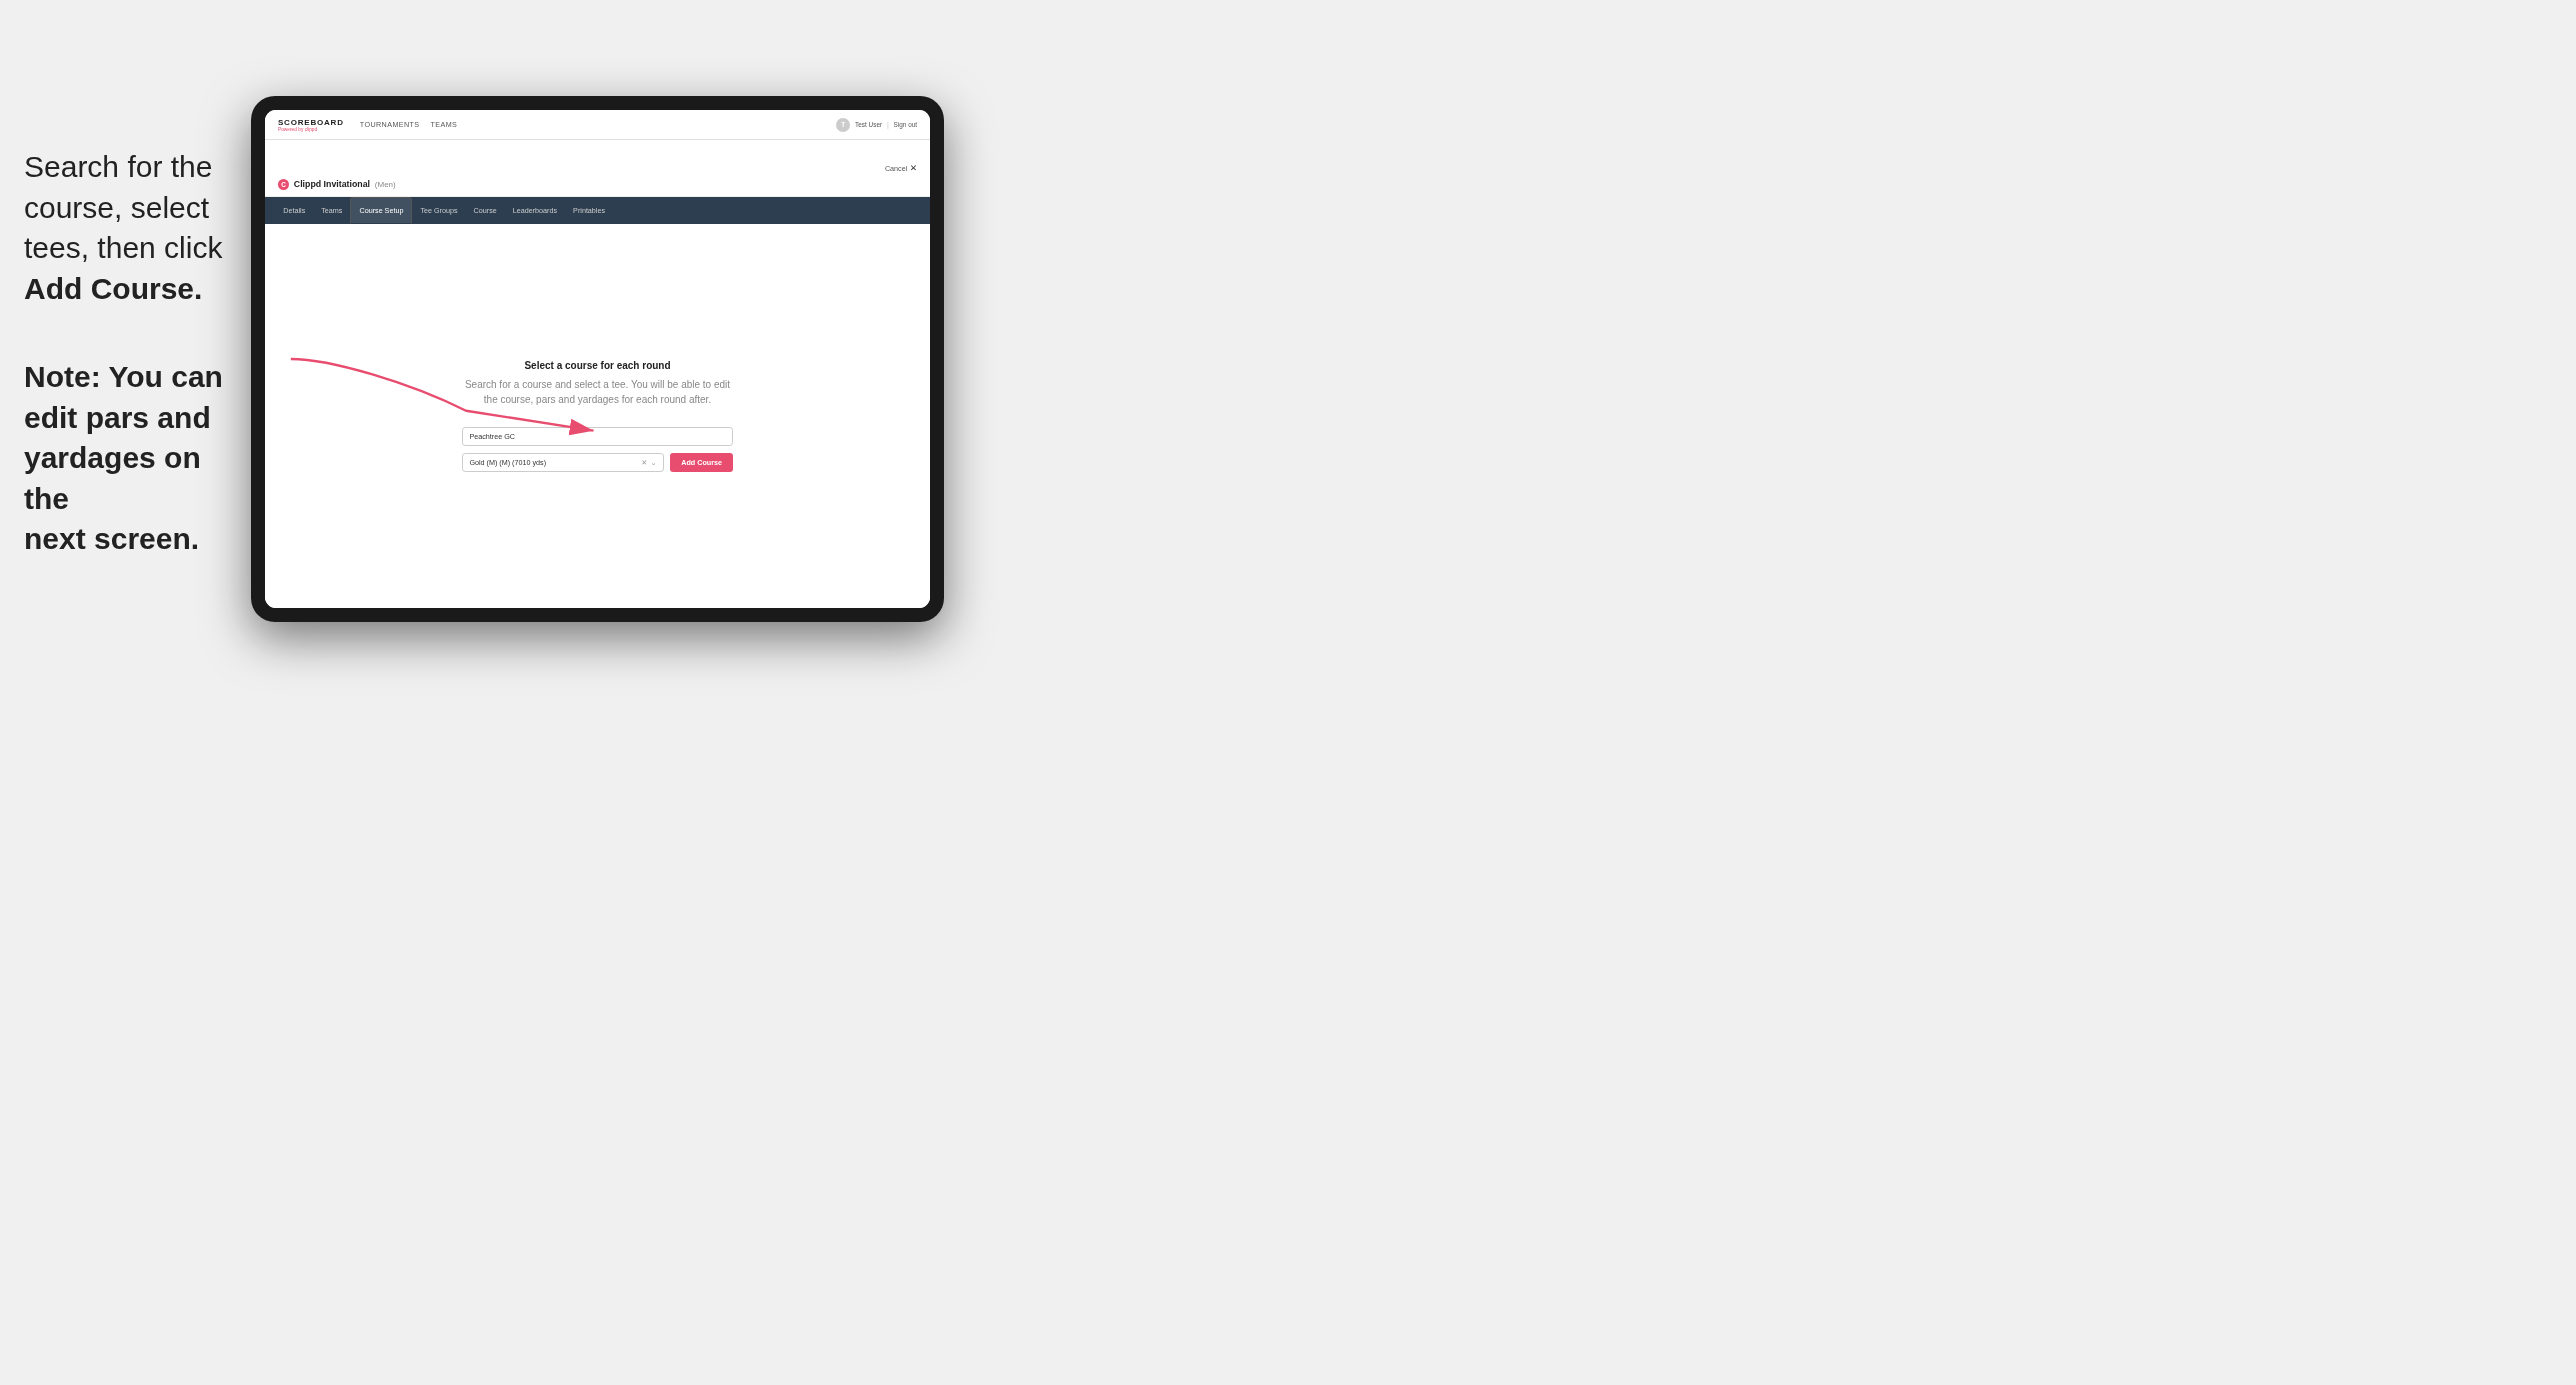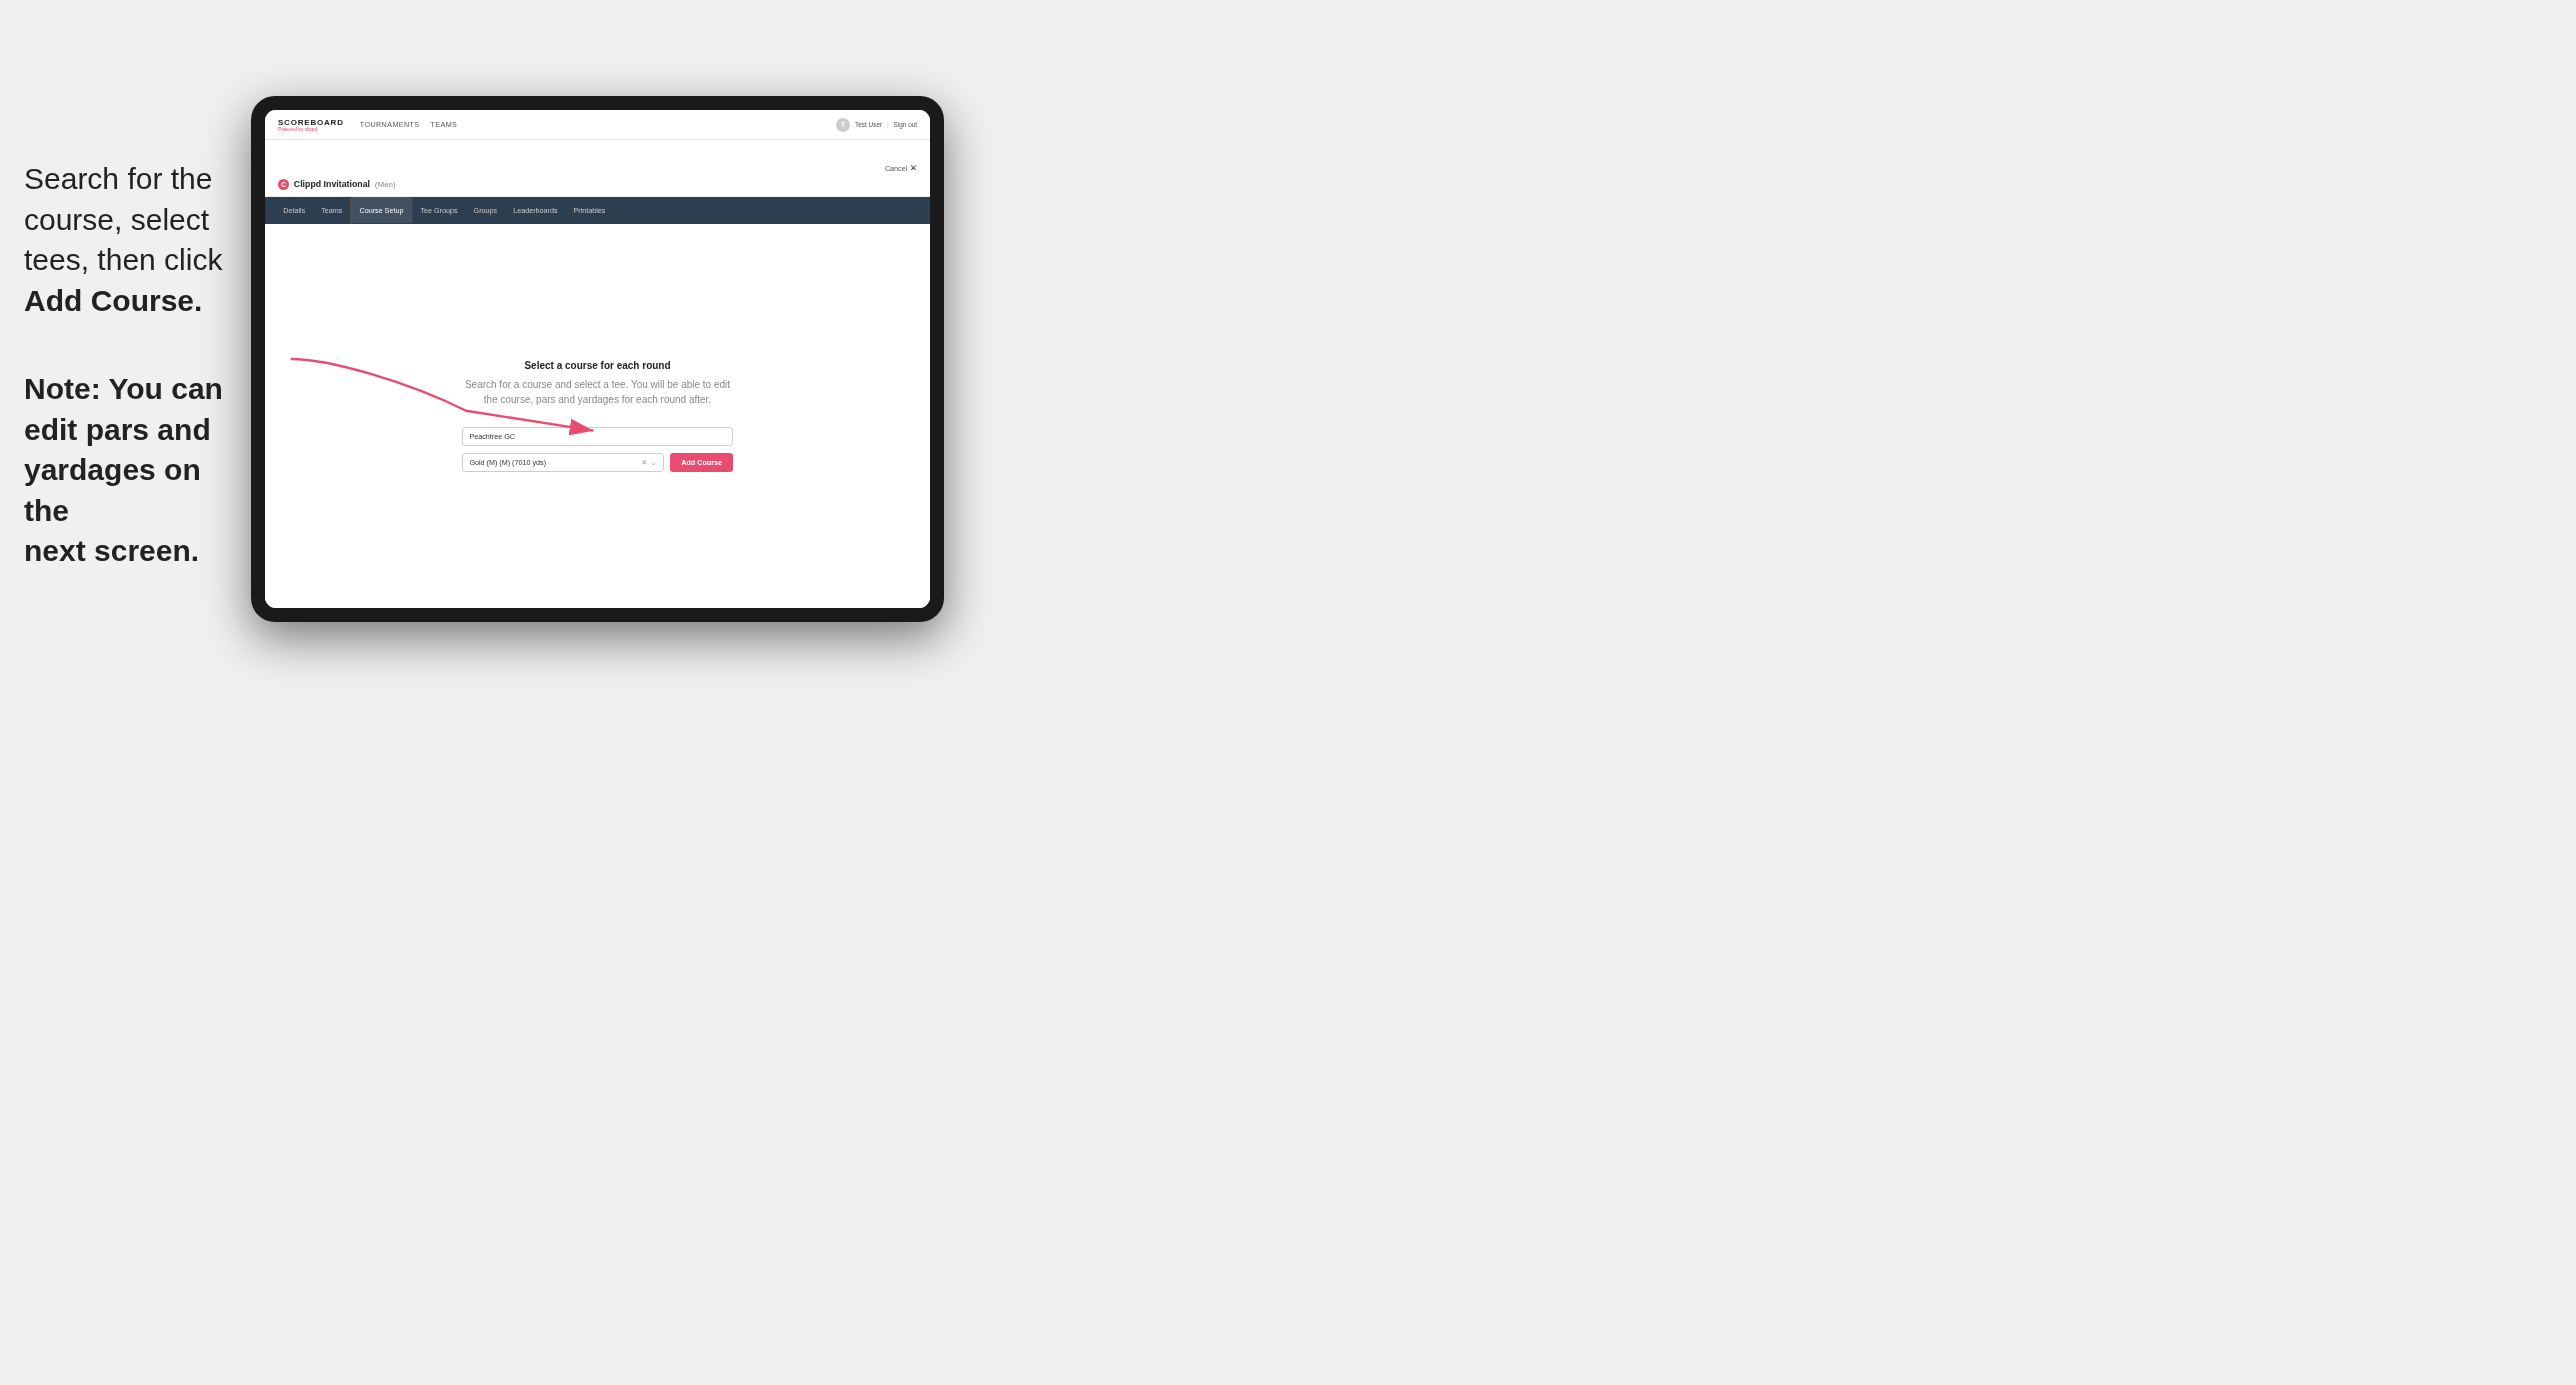--- a/index.html
+++ b/index.html
@@ -12,21 +12,21 @@
       align-items: center;
       justify-content: center;
       position: relative;
       overflow: hidden;
     }
 
     
     .instructions {
       position: absolute;
       left: 24px;
-      top: 159px;
+      top: 147px;
       width: 223px;
       font-size: 30px;
       line-height: 1.35;
       color: #222;
     }
     .instructions .note {
       margin-top: 48px;
       font-weight: 700;
       font-size: 30px;
     }
@@ -334,21 +334,21 @@
         <span>Cancel</span>
         <span class="cancel-x">✕</span>
       </div>
     </div>
 
     <div class="tab-bar">
       <div class="tab-item">Details</div>
       <div class="tab-item">Teams</div>
       <div class="tab-item active">Course Setup</div>
       <div class="tab-item">Tee Groups</div>
-      <div class="tab-item">Groups</div>
+      <div class="tab-item">Course</div>
       <div class="tab-item">Leaderboards</div>
       <div class="tab-item">Printables</div>
     </div>
 
     <div class="main-content">
       <div class="course-card">
         <div class="card-title">Select a course for each round</div>
         <div class="card-desc">Search for a course and select a tee. You will be able to edit the
 course, pars and yardages for each round after.</div>
         <input type="text" class="search-input" value="Peachtree GC" placeholder="Peachtree GC" style="">

